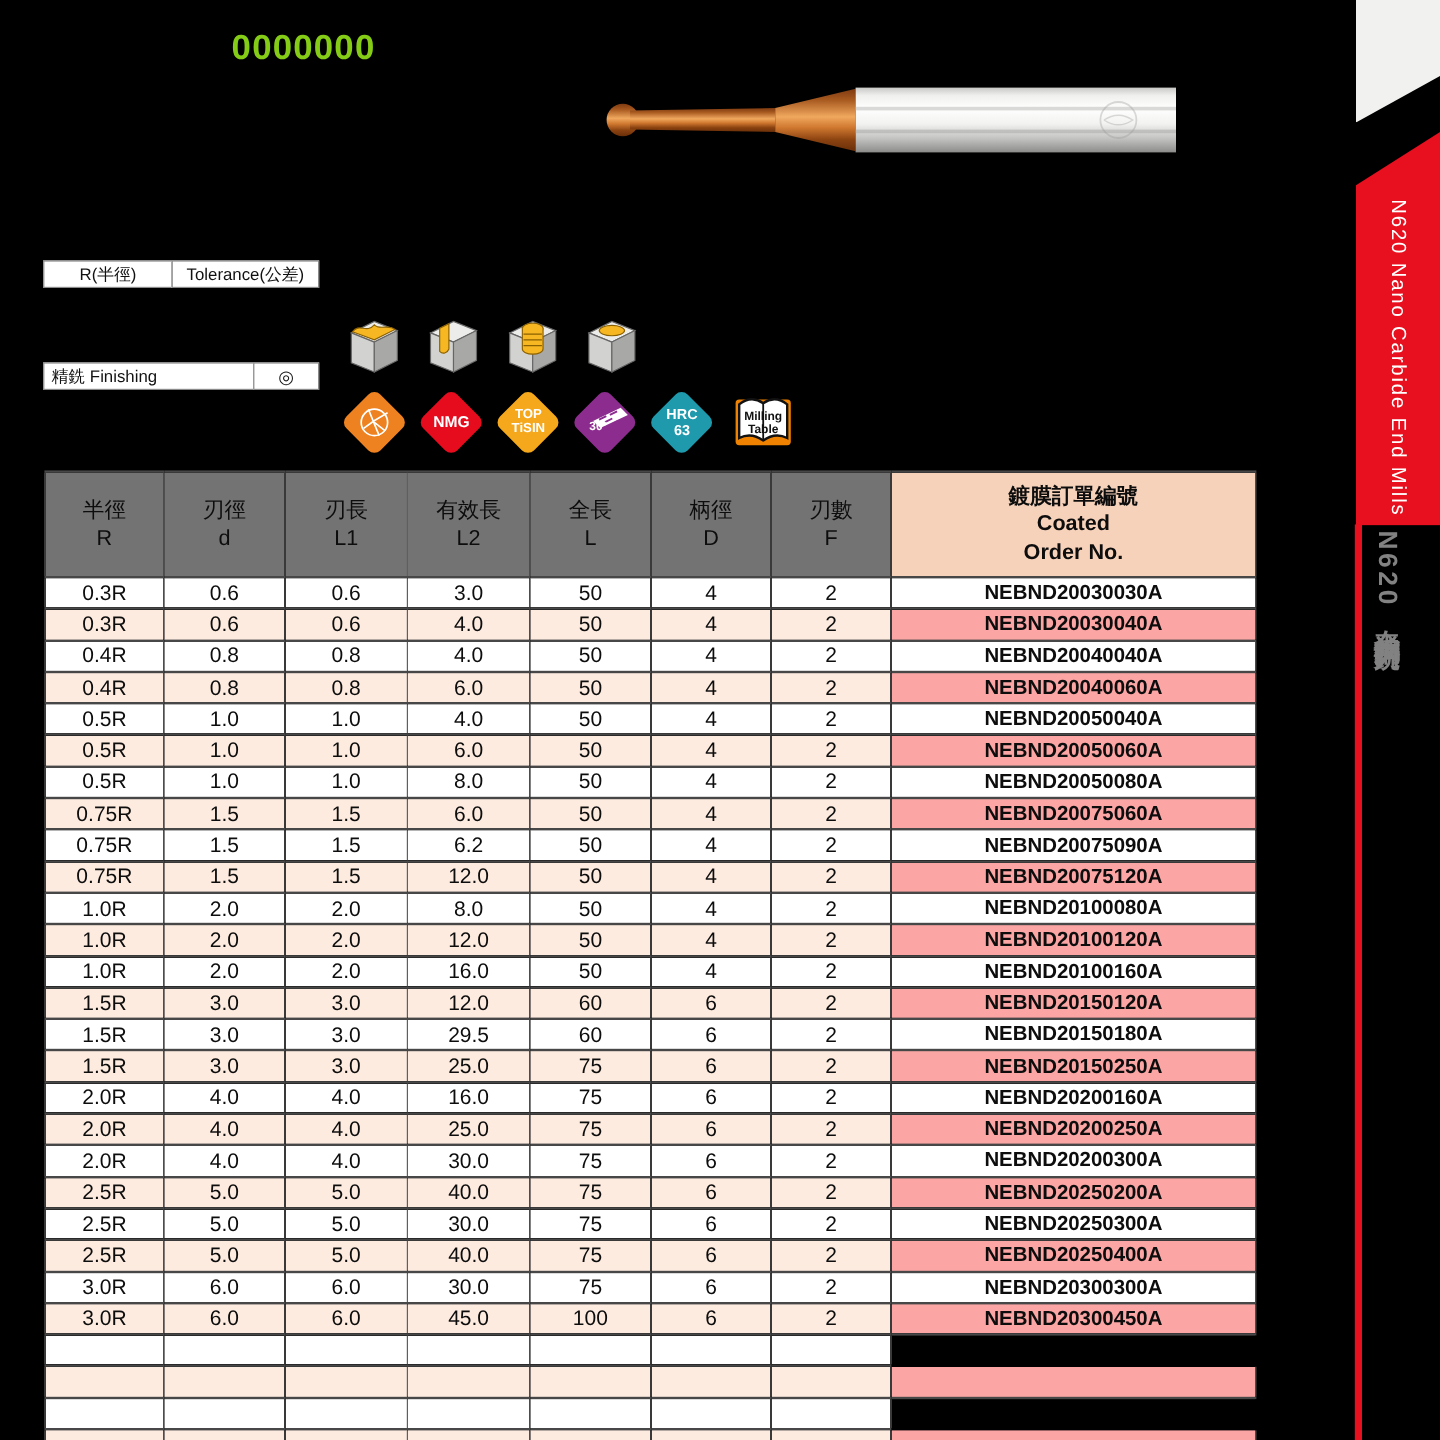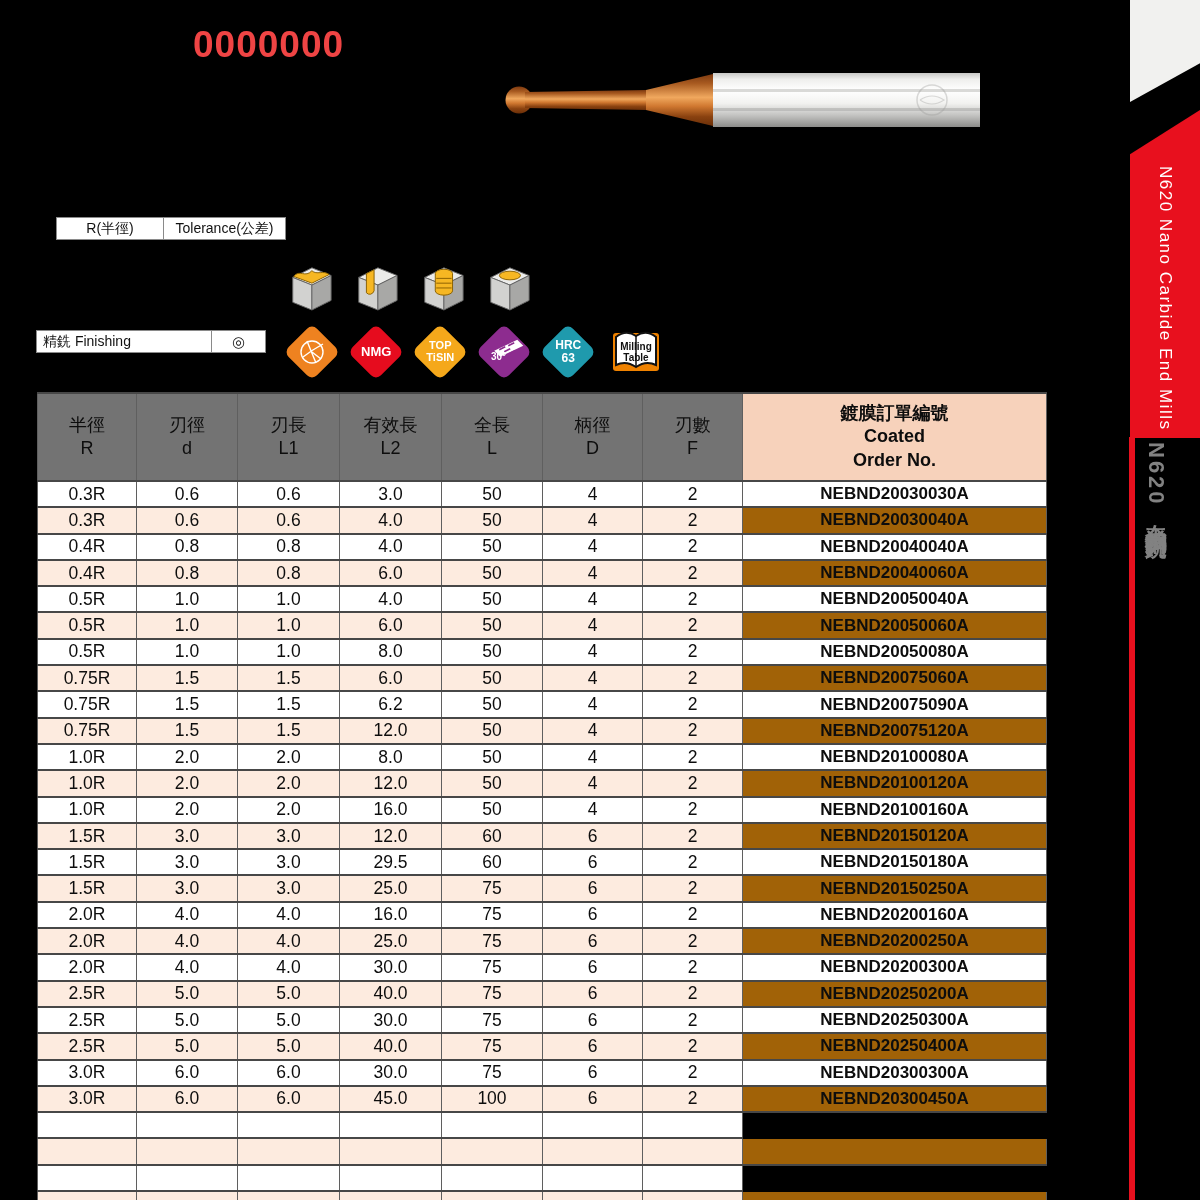--- a/index.html
+++ b/index.html
@@ -1,34 +1,34 @@
 <!DOCTYPE html>
 <html><head>
 <meta charset="utf-8">
 <style>
   html,body{margin:0;padding:0;background:#000;}
   .page{position:relative;width:1200px;height:1200px;background:#000;overflow:hidden;
         font-family:"Liberation Sans","DejaVu Sans",sans-serif;color:#111;}
 
   
-  .code{position:absolute;left:193px;top:24px;font-size:37px;font-weight:bold;
-        color:#ef4444;letter-spacing:1px;}
+  .code{position:absolute;left:193px;top:24px;font-size:29px;font-weight:bold;
+        color:#84cc16;letter-spacing:1px;}
 
   
   .tool-svg{position:absolute;left:500px;top:70px;}
 
   
   .tol-box{position:absolute;left:36px;top:217px;display:flex;}
   .tol-box .cell{background:#fff;border:1px solid #8a8a8a;height:21px;display:flex;
         align-items:center;justify-content:center;font-size:14px;color:#111;}
-  .tol-box .c1{width:106px;border-right:none;margin-left:20px;}
+  .tol-box .c1{width:106px;border-right:none;}
   .tol-box .c2{width:121px;}
 
   
-  .fin-box{position:absolute;left:36px;top:302px;display:flex;margin-top:28px;}
+  .fin-box{position:absolute;left:36px;top:302px;display:flex;}
   .fin-box .cell{background:#fff;border:1px solid #8a8a8a;height:21px;display:flex;
         align-items:center;font-size:14px;color:#111;}
   .fin-box .f1{width:168px;padding-left:6px;border-right:none;}
   .fin-box .f2{width:53px;justify-content:center;font-size:15px;}
 
   
   .proc-row{position:absolute;left:287px;top:261px;display:flex;gap:20px;}
 
   
   .badge{position:absolute;width:40px;height:40px;border-radius:7px;transform:rotate(45deg);
@@ -50,21 +50,21 @@
   .spec-table{position:absolute;left:37px;top:392px;border-collapse:collapse;table-layout:fixed;
         width:1009px;}
   .spec-table th,.spec-table td{border:1px solid #5f5f5f;border-top:2px solid #474747;
         border-bottom:2px solid #474747;text-align:center;vertical-align:middle;
         padding:0;color:#0d0d0d;overflow:hidden;}
   .spec-table th{background:#737373;height:86px;font-weight:normal;font-size:18px;line-height:1.3;}
   .spec-table th.order{background:#f7d2bb;font-weight:bold;}
   .spec-table td{height:24.3px;background:#fff;font-size:17.5px;}
   .spec-table tr.alt td{background:#fdebdf;}
   .spec-table td.order{font-size:17px;font-weight:bold;}
-  .spec-table tr.alt td.order{background:#a16207;margin-left:32px;}
+  .spec-table tr.alt td.order{background:#fca5a5;margin-left:32px;}
   .spec-table td.blackout{background:#000;border-color:#000;}
 
   
   .corner-white{position:absolute;left:1130px;top:0;width:70px;height:102px;background:#f1f1ef;
         clip-path:polygon(0 0,100% 0,100% 62%,0 100%);}
   .ribbon{position:absolute;left:1130px;top:110px;width:70px;height:328px;background:#e8101e;
         clip-path:polygon(0 13.5%,100% 0,100% 100%,0 100%);}
   .ribbon-text{position:absolute;left:50%;transform:translateX(-50%);top:56px;
         writing-mode:vertical-rl;color:#fff;font-size:17px;letter-spacing:1.5px;white-space:nowrap;}
   .red-line{position:absolute;left:1129px;top:437px;width:6px;height:763px;background:#e8101e;}

